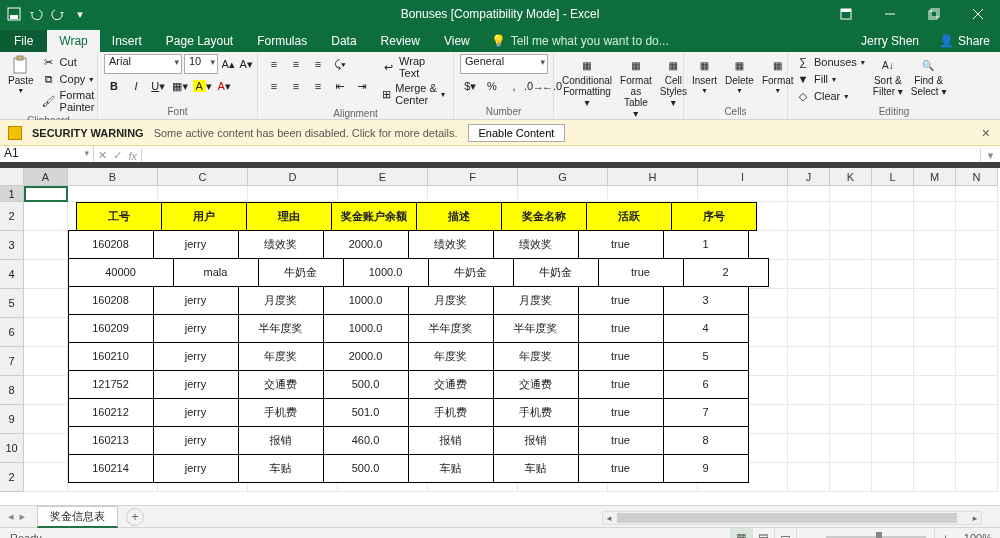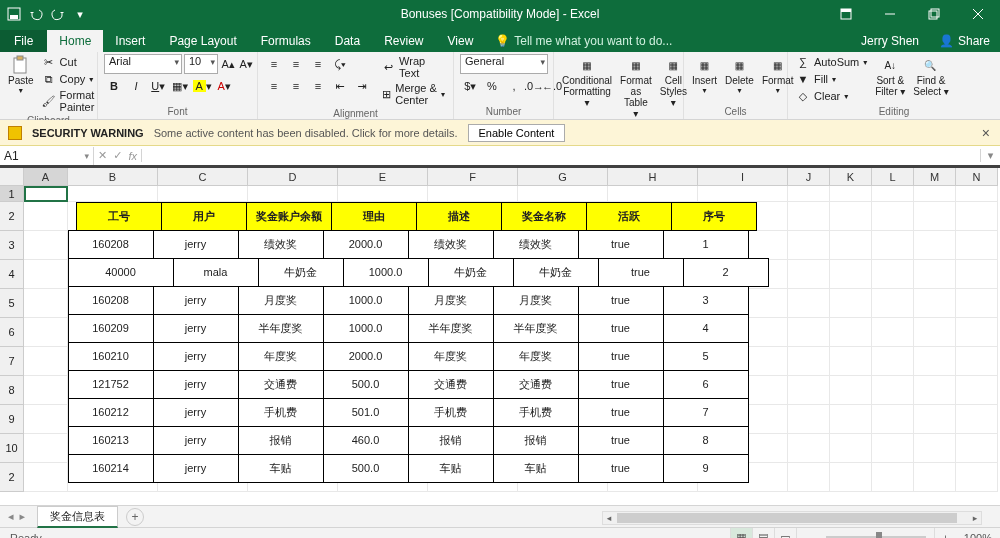--- a/index.html
+++ b/index.html
@@ -42,21 +42,21 @@
 
 
 .secbar { height: 26px; background: #fdf5d7; border-bottom: 1px solid #e5d98a; display: flex; align-items: center; padding: 0 8px; gap: 10px; position: relative; }
 .secbar .shield { width: 14px; height: 14px; background: #f0c200; border: 1px solid #c08000; }
 .secbar .stitle { font-weight: bold; font-size: 11px; }
 .secbar .smsg { font-size: 11px; color: #555; }
 .secbar .ebtn { border: 1px solid #ababab; background: #fff; padding: 2px 10px; font-size: 11px; }
 .secbar .close { position: absolute; right: 10px; top: 5px; font-size: 14px; color: #555; }
 
 
-.fxbar { height: 22px; display: flex; align-items: center; border-bottom: 3px solid #404040; }
+.fxbar { height: 22px; display: flex; align-items: flex-end; border-bottom: 6px solid #404040; }
 .namebox { width: 94px; border-right: 1px solid #d4d4d4; padding: 2px 4px; font-size: 12px; display: flex; align-items: center; justify-content: space-between; }
 .namebox span.dd { color: #888; font-size: 9px; }
 .fxbtns { display: flex; align-items: center; border-right: 1px solid #d4d4d4; padding: 0 4px; gap: 6px; color: #999; }
 .fxinput { flex: 1; padding: 2px 6px; }
 .fxexp { width: 20px; border-left: 1px solid #d4d4d4; display:flex; align-items:center; justify-content:center; color:#888;}
 
 
 .gridwrap { position: relative; height: 337px; overflow: hidden; }
 .selectall { position: absolute; left: 0; top: 0; width: 24px; height: 18px; background: #f0f0f0; border-right: 1px solid #ccc; border-bottom: 1px solid #ccc; }
 .colheads { position: absolute; left: 24px; top: 0; height: 18px; display: flex; }
@@ -149,21 +149,21 @@
         <svg width="12" height="12">
           <line x1="1" y1="1" x2="11" y2="11" stroke="#fff"></line>
           <line x1="11" y1="1" x2="1" y2="11" stroke="#fff"></line>
         </svg>
       </div>
   </div>
 </div>
 
 <div class="tabsrow">
   <div class="filetab">File</div>
-  <div class="tab active">Home</div>
+  <div class="tab active">Wrap</div>
   <div class="tab">Insert</div>
   <div class="tab">Page Layout</div>
   <div class="tab">Formulas</div>
   <div class="tab">Data</div>
   <div class="tab">Review</div>
   <div class="tab">View</div>
   <div class="tellme">
       <span>💡</span>
       <span>Tell me what you want to do...</span>
     </div>
@@ -320,21 +320,21 @@
         </div>
     </div>
     <div class="grp-label">Cells</div>
   </div>
 
   <div class="grp" style="flex:1;border-right:none">
     <div class="grp-body">
       <div class="hstack">
         <div class="hitem">
             <span class="ic">∑</span>
-            <span>AutoSum</span>
+            <span>Bonuses</span>
             <span style="font-size:8px">▾</span>
           </div>
         <div class="hitem">
             <span class="ic">▼</span>
             <span>Fill</span>
             <span style="font-size:8px">▾</span>
           </div>
         <div class="hitem">
             <span class="ic">◇</span>
             <span>Clear</span>
@@ -582,22 +582,22 @@
         <div class="cell" style="width: 42px;"></div>
         <div class="cell" style="width: 42px;"></div>
         <div class="cell" style="width: 42px;"></div>
         <div class="cell" style="width: 42px;"></div>
       </div>
     </div>
   <div class="dtable" id="dtable" style="left: 68px; top: 34px;">
       <div class="drow">
         <div class="dth" style="width: 86px; margin-left: 8px;">工号</div>
         <div class="dth" style="width: 86px;">用户</div>
+        <div class="dth" style="width: 86px;">理由</div>
         <div class="dth" style="width: 86px;">奖金账户余额</div>
-        <div class="dth" style="width: 86px;">理由</div>
         <div class="dth" style="width: 86px;">描述</div>
         <div class="dth" style="width: 86px;">奖金名称</div>
         <div class="dth" style="width: 86px;">活跃</div>
         <div class="dth" style="width: 86px;">序号</div>
       </div>
       <div class="drow">
         <div class="dtd" style="width: 86px;">160208</div>
         <div class="dtd" style="width: 86px;">jerry</div>
         <div class="dtd" style="width: 86px;">绩效奖</div>
         <div class="dtd" style="width: 86px;">2000.0</div>

